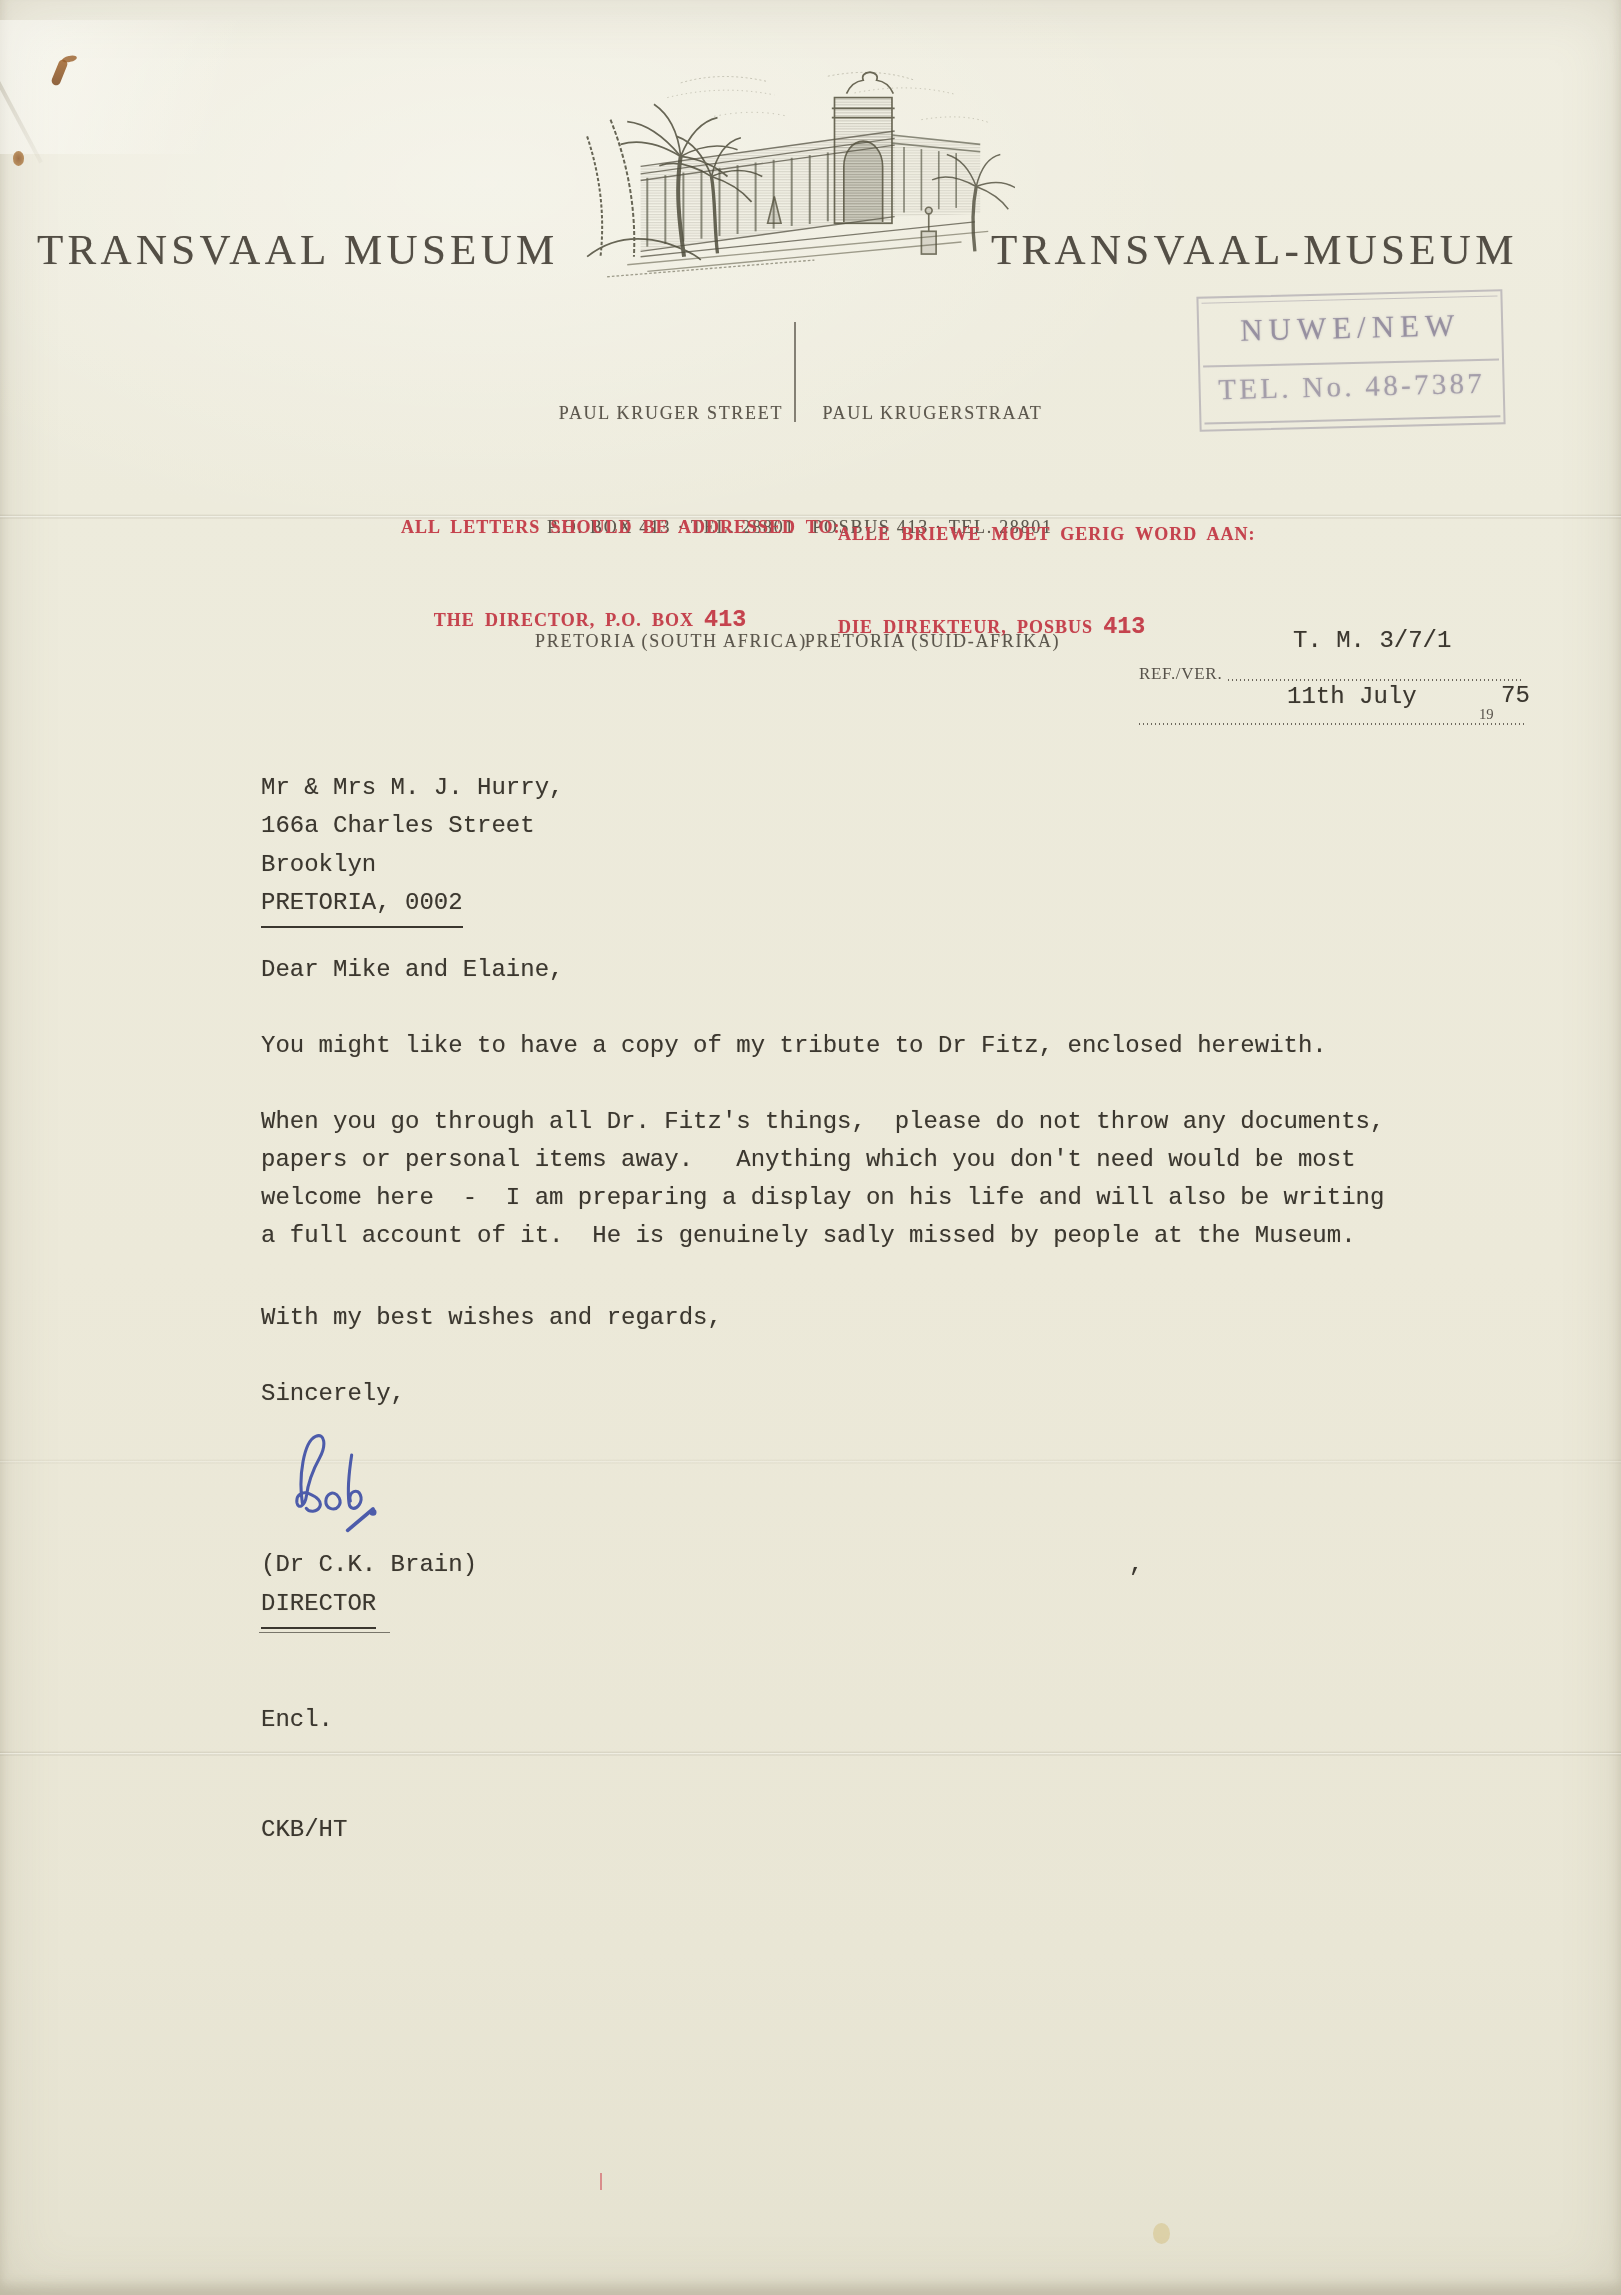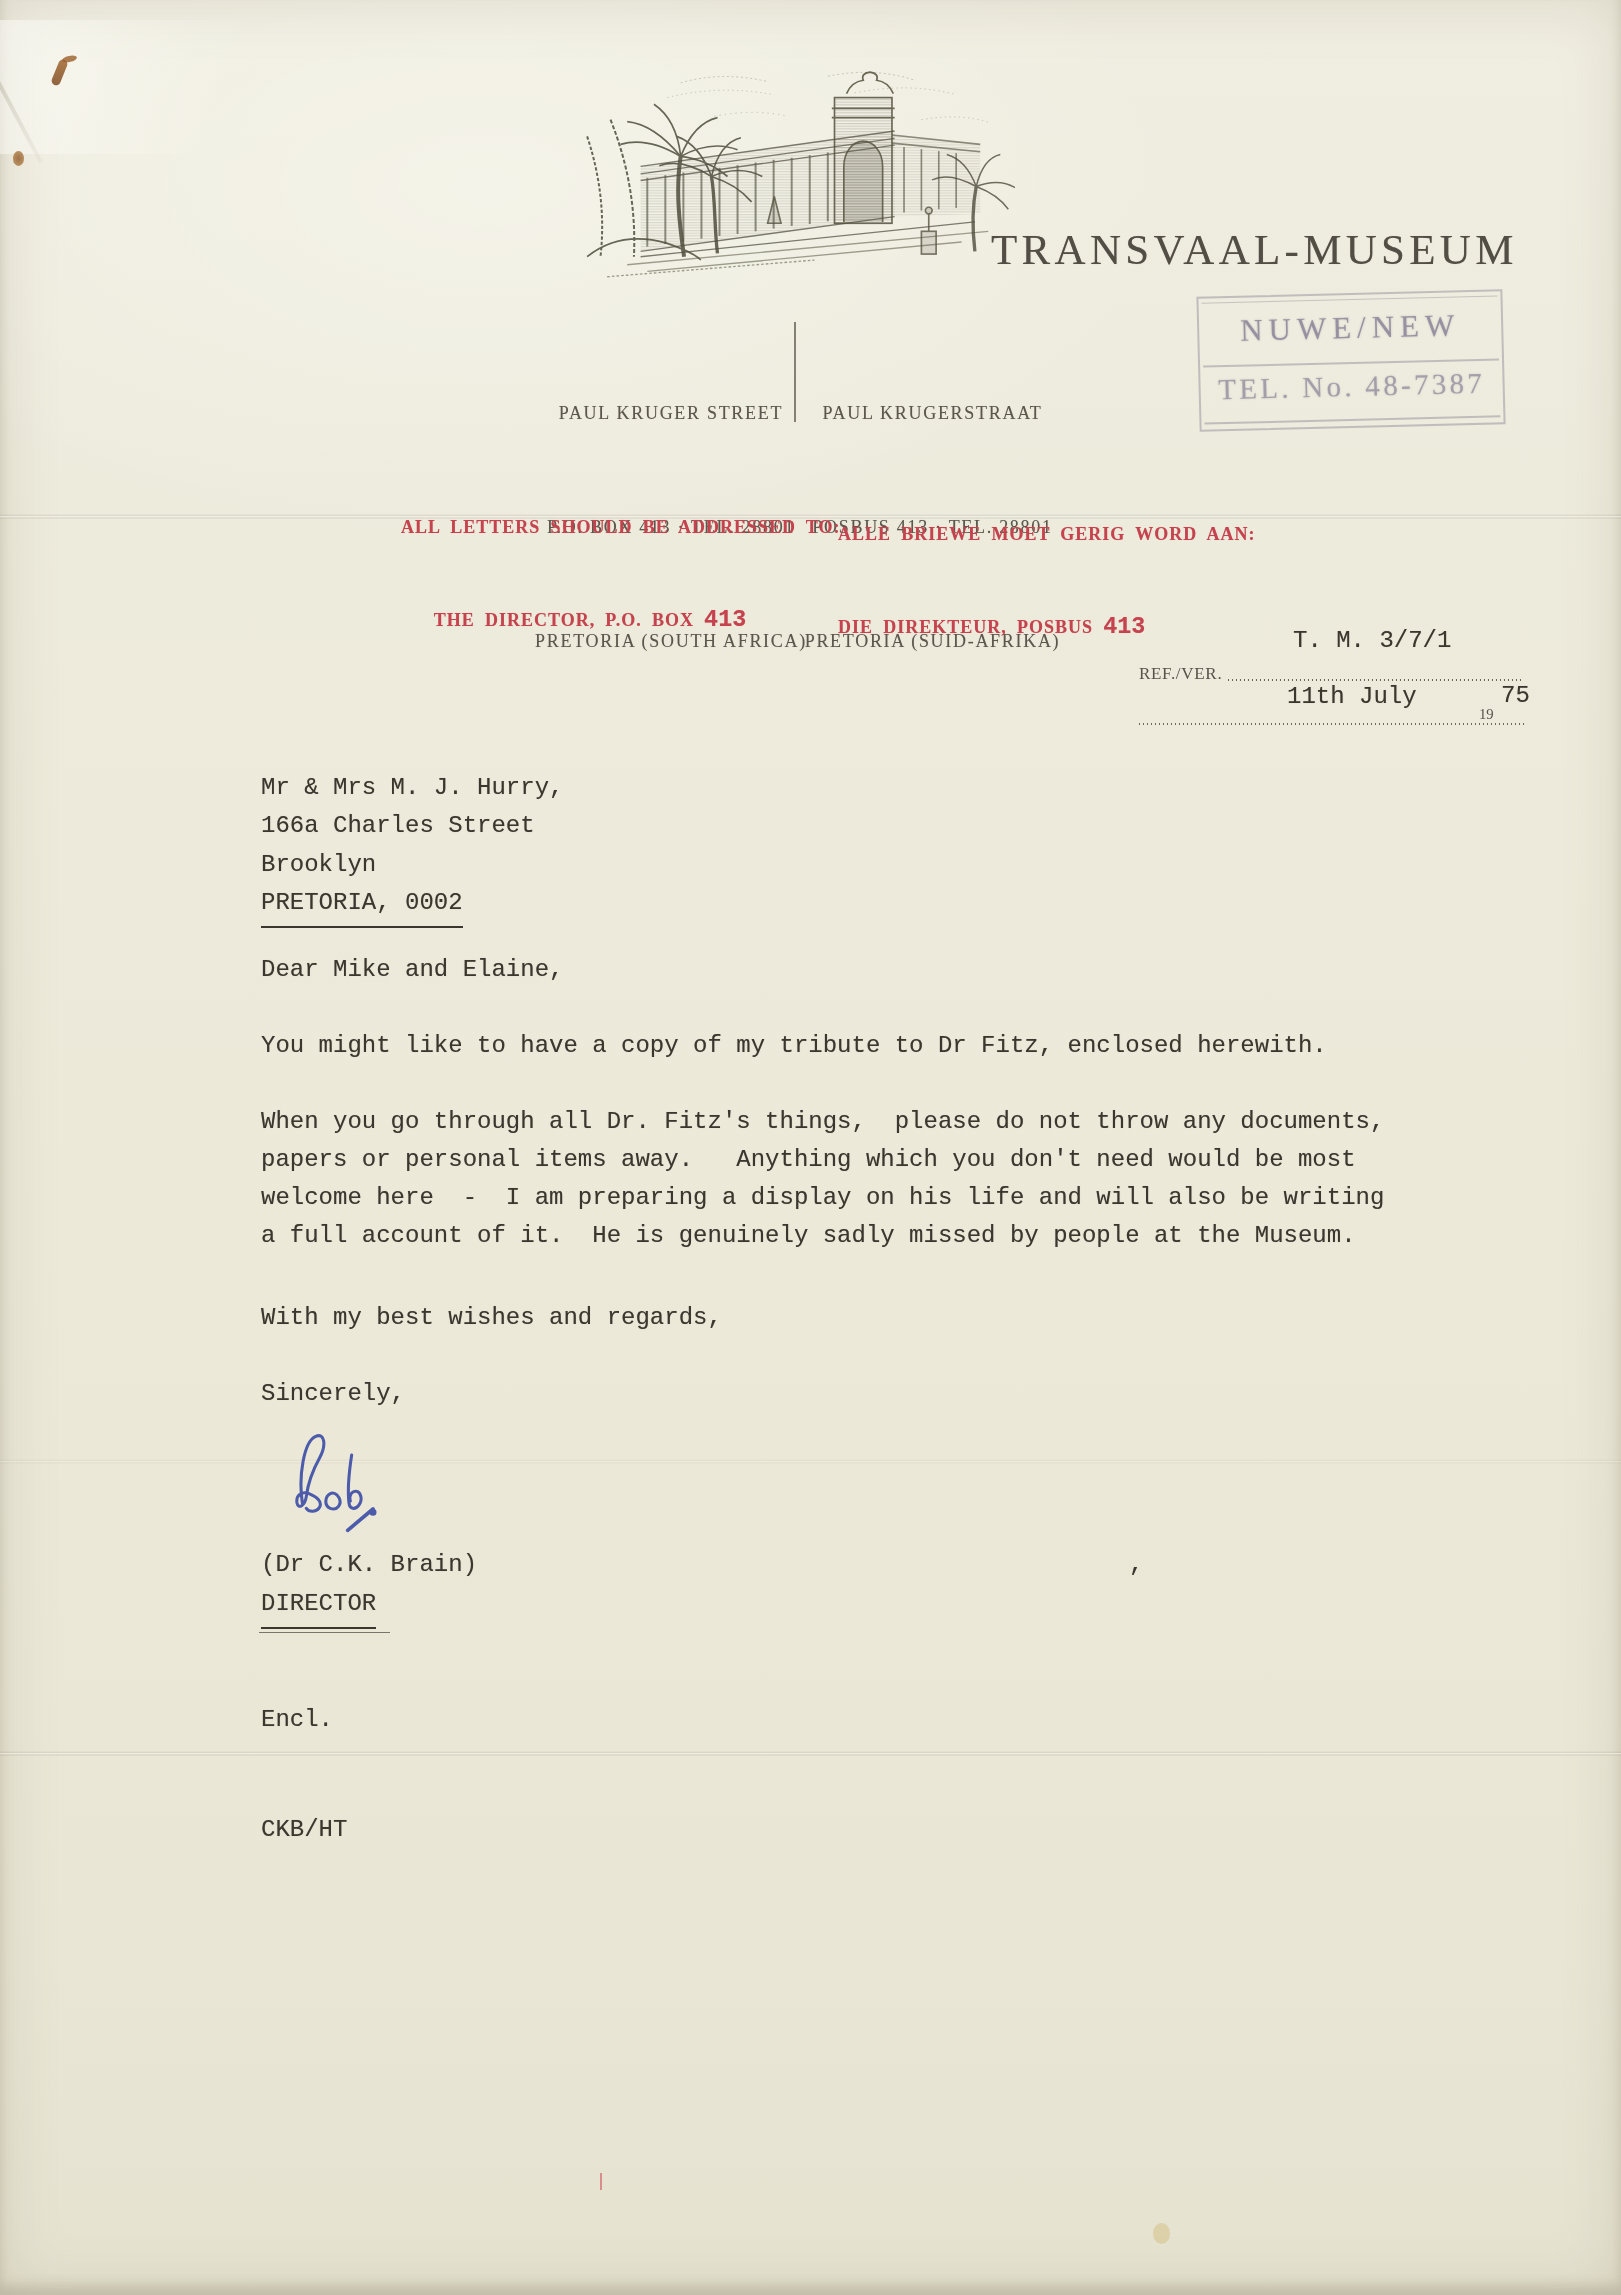--- a/index.html
+++ b/index.html
@@ -71,20 +71,21 @@
   <div class="staple-shadow"></div>
   <div class="rust1"></div>
   <div class="rust1b"></div>
   <div class="rust2"></div>
   <div class="crease" style="top:514px;"></div>
   <div class="crease faint" style="top:1459px;"></div>
   <div class="crease" style="top:1751px;"></div>
   <div class="red-tick"></div>
   <div class="yellow-spot"></div>
 
+  <div class="mus-title" style="left:37px;top:225px;">TRANSVAAL MUSEUM</div>
   <div class="mus-title" style="left:991px;top:225px;">TRANSVAAL-MUSEUM</div>
 
   <div class="abs" style="left:547px;top:56px;width:468px;height:249px;">
     <svg width="468" height="249" viewBox="0 0 700 372">
       <defs>
         <pattern id="hatch" width="4" height="4" patternUnits="userSpaceOnUse">
           <rect width="4" height="4" fill="none"></rect>
           <line x1="0" y1="1" x2="4" y2="1" stroke="#6e6b5d" stroke-width="0.8"></line>
         </pattern>
       </defs>

